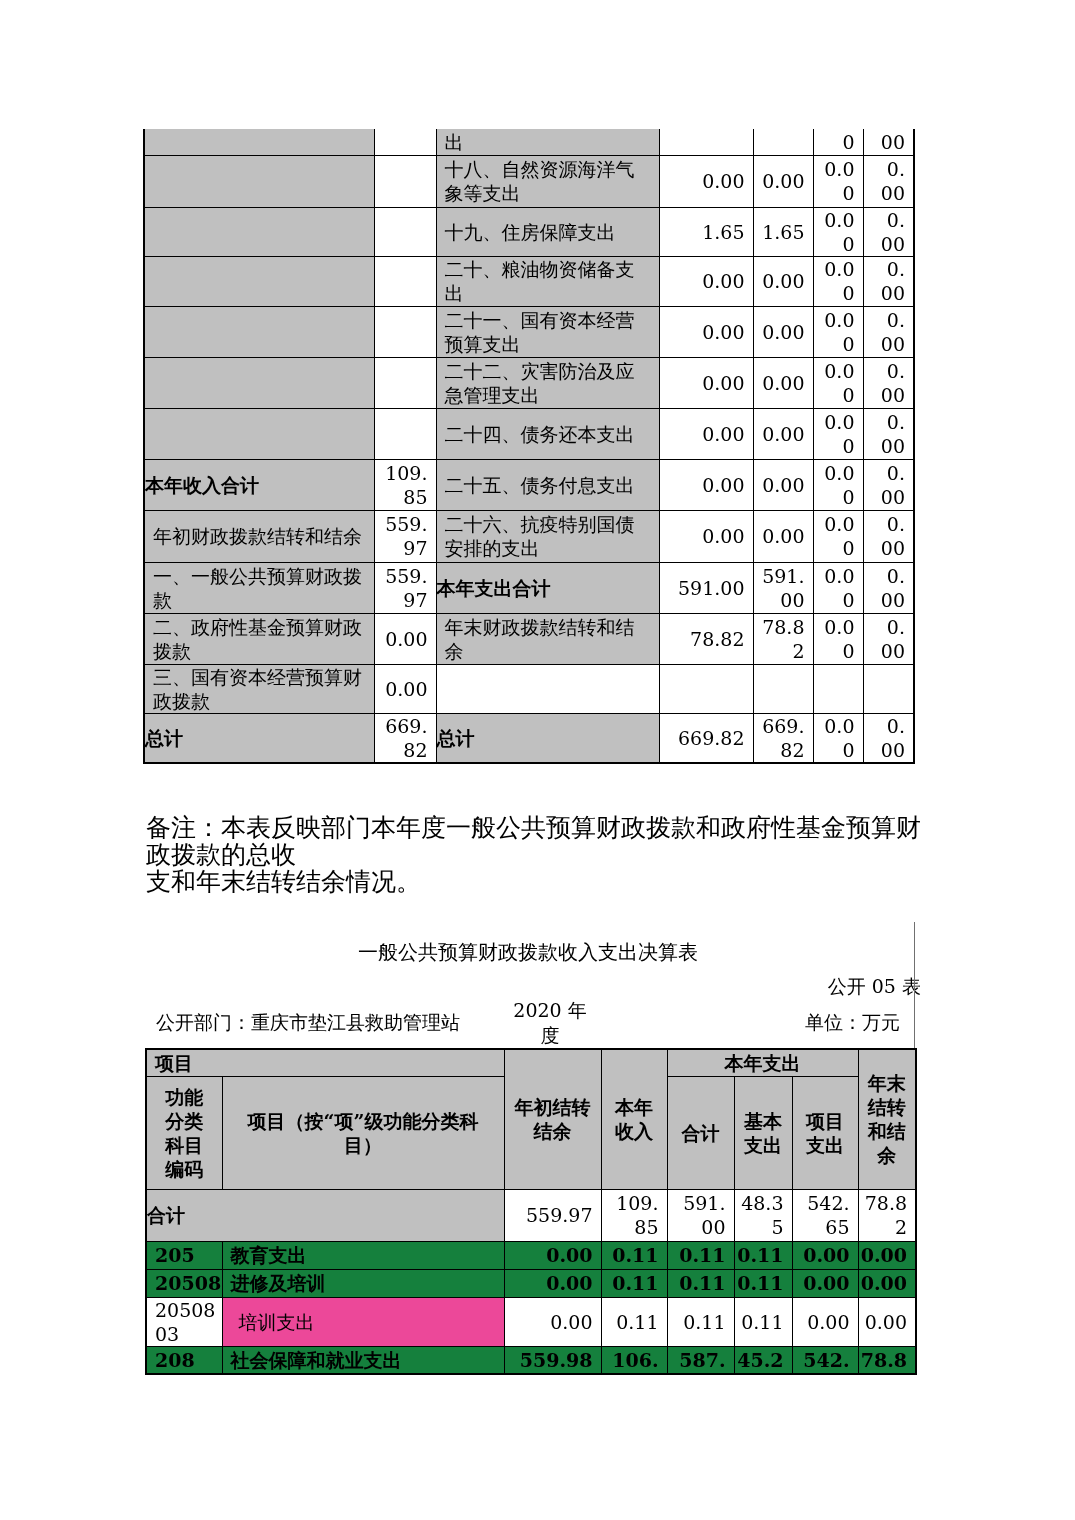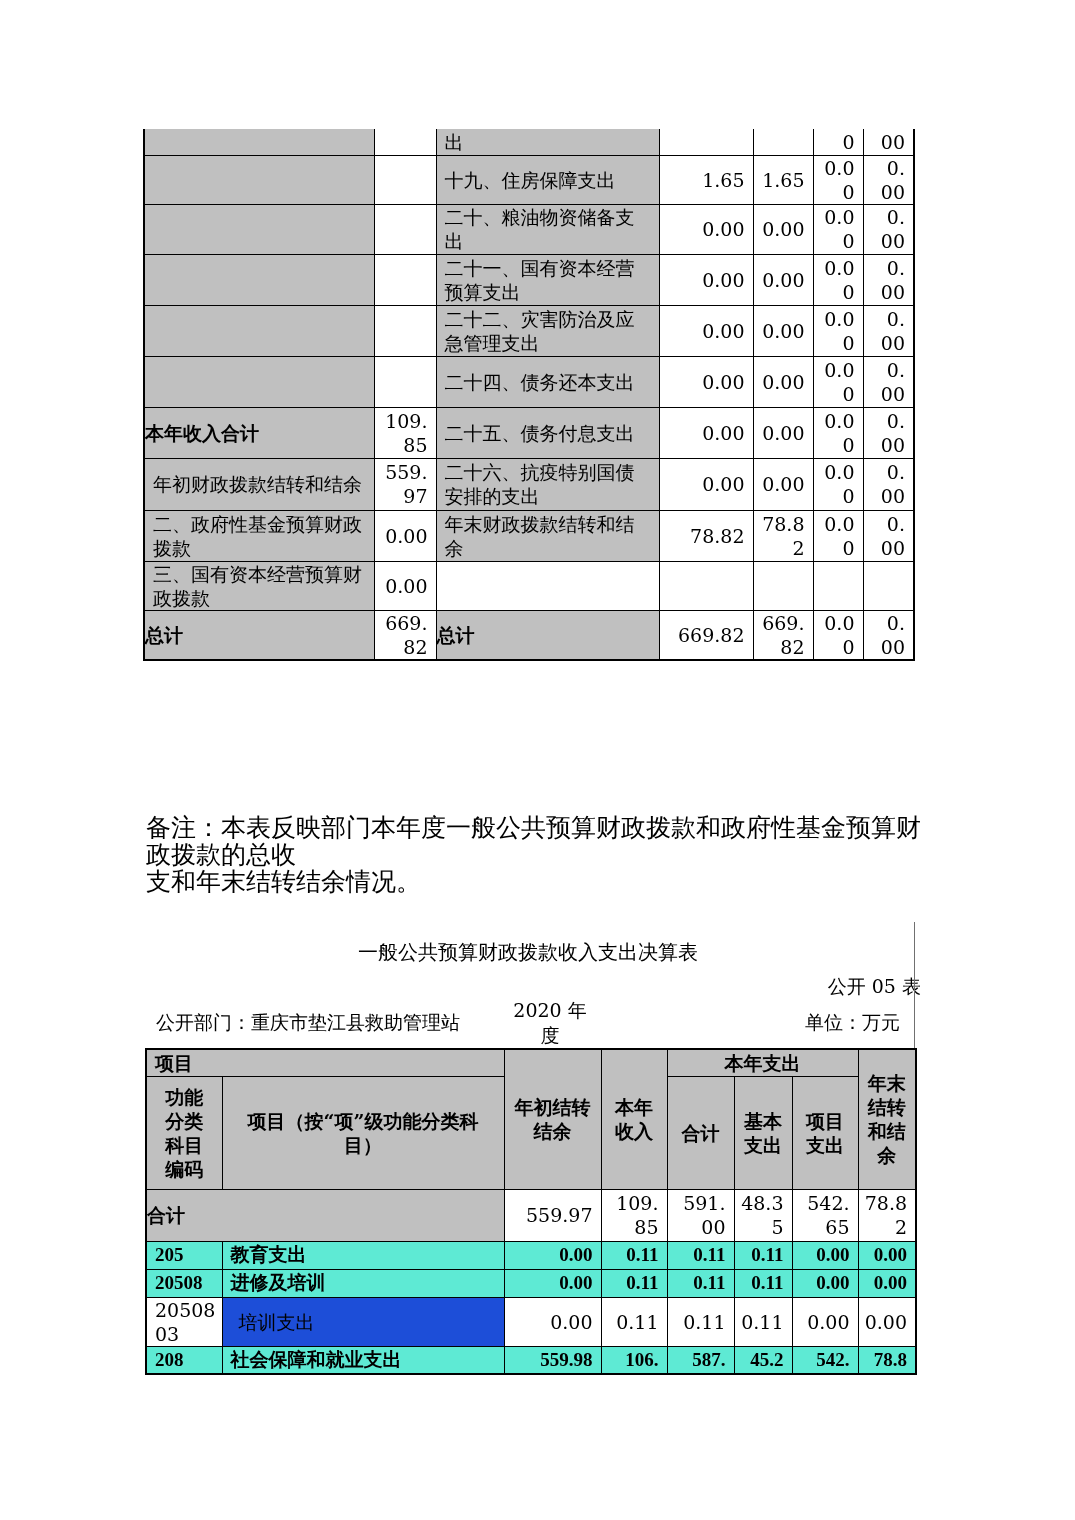--- a/index.html
+++ b/index.html
@@ -10,21 +10,21 @@
   .page{position:absolute;left:0;top:0;width:1075px;height:1520px;overflow:hidden;}
 
   
   table{border-collapse:collapse;table-layout:fixed;position:absolute;}
   td{
     border:1px solid #000;overflow:hidden;white-space:pre-line;
     vertical-align:middle;font-size:19px;line-height:24px;padding:0;
     font-weight:normal;
   }
   .g{background:#c0c0c0;}
-  .cy{background:#1d4ed8;margin-top:48px;}
+  .cy{background:#ec4899;margin-top:48px;}
   .tl{text-align:left;padding:0 4px 0 8px;}
   .tc{font-weight:bold;}
   .tr{text-align:right;padding:0 8px 0 2px;}
 
   
   #t1{left:143px;top:129px;width:770px;border:2px solid #000;border-top:none;}
   #t1 tr:first-child td{border-top:none;}
   #t1 tr:last-child td{border-bottom:2px solid #000;}
 
   .note{
@@ -37,21 +37,21 @@
   .t2tag{position:absolute;left:159px;top:974px;width:762px;text-align:right;font-size:19px;line-height:24px;}
   .t2dept{position:absolute;left:156px;top:1010px;font-size:19px;line-height:24px;}
   .t2year{position:absolute;left:470px;top:998px;width:160px;text-align:center;font-size:19px;line-height:25px;white-space:pre-line;}
   .t2unit{position:absolute;left:143px;top:1010px;width:757px;text-align:right;font-size:19px;line-height:24px;}
   .vline{position:absolute;left:914px;top:922px;width:1px;height:126px;background:#707070;}
 
   
   #t2{left:145px;top:1048px;width:770px;border:2px solid #000;}
   #t2 .hd{background:#c0c0c0;font-weight:bold;text-align:center;}
   #t2 .hd-item{text-align:left;padding-left:8px;}
-  #t2 .dg{background:#5eead4;font-weight:bold;font-family:Liberation Serif, serif;}
+  #t2 .dg{background:#15803d;font-weight:bold;}
   #t2 .code{text-align:left;padding-left:8px;}
   #t2 .ind{padding-left:16px;}
   #t2 .tv{text-align:right;padding:0 8px 0 2px;}
 </style>
 </head>
 <body>
 
 <div class="page">
 
   <table id="t1">
@@ -67,20 +67,32 @@
     <tbody>
       <tr style="height:26px">
         <td class="g tl"></td>
         <td class="tr"></td>
         <td class="g tl">出</td>
         <td class="tr"></td>
         <td class="tr"></td>
         <td class="tr">0</td>
         <td class="tr">00</td>
       </tr>
+      <tr style="height:52px">
+        <td class="g tl"></td>
+        <td class="tr"></td>
+        <td class="g tl">十八、自然资源海洋气
+象等支出</td>
+        <td class="tr">0.00</td>
+        <td class="tr">0.00</td>
+        <td class="tr">0.0
+0</td>
+        <td class="tr">0.
+00</td>
+      </tr>
       <tr style="height:48px">
         <td class="g tl"></td>
         <td class="tr"></td>
         <td class="g tl">十九、住房保障支出</td>
         <td class="tr">1.65</td>
         <td class="tr">1.65</td>
         <td class="tr">0.0
 0</td>
         <td class="tr">0.
 00</td>
@@ -145,20 +157,34 @@
 00</td>
       </tr>
       <tr style="height:52px">
         <td class="g tl">年初财政拨款结转和结余</td>
         <td class="tr">559.
 97</td>
         <td class="g tl">二十六、抗疫特别国债
 安排的支出</td>
         <td class="tr">0.00</td>
         <td class="tr">0.00</td>
+        <td class="tr">0.0
+0</td>
+        <td class="tr">0.
+00</td>
+      </tr>
+      <tr style="height:51px">
+        <td class="g tl">一、一般公共预算财政拨
+款</td>
+        <td class="tr">559.
+97</td>
+        <td class="g tc">本年支出合计</td>
+        <td class="tr">591.00</td>
+        <td class="tr">591.
+00</td>
         <td class="tr">0.0
 0</td>
         <td class="tr">0.
 00</td>
       </tr>
       <tr style="height:51px">
         <td class="g tl">二、政府性基金预算财政
 拨款</td>
         <td class="tr">0.00</td>
         <td class="g tl">年末财政拨款结转和结

